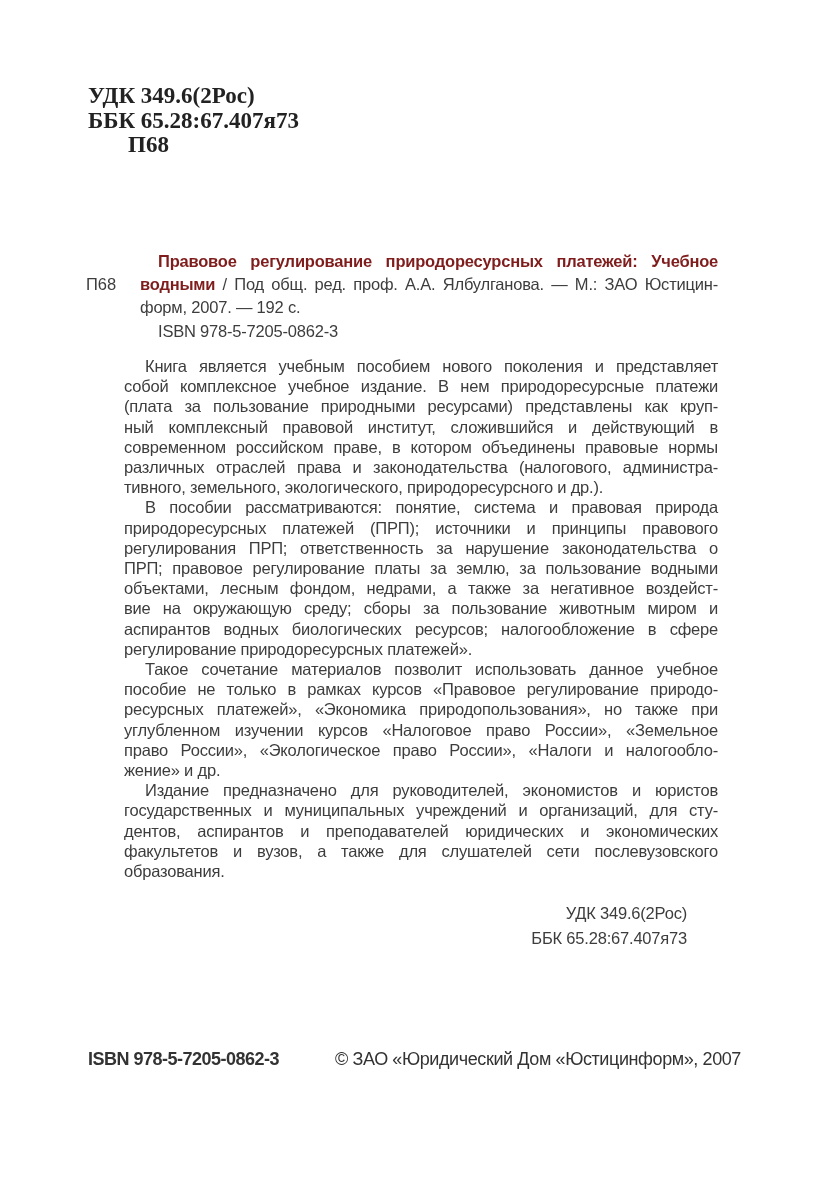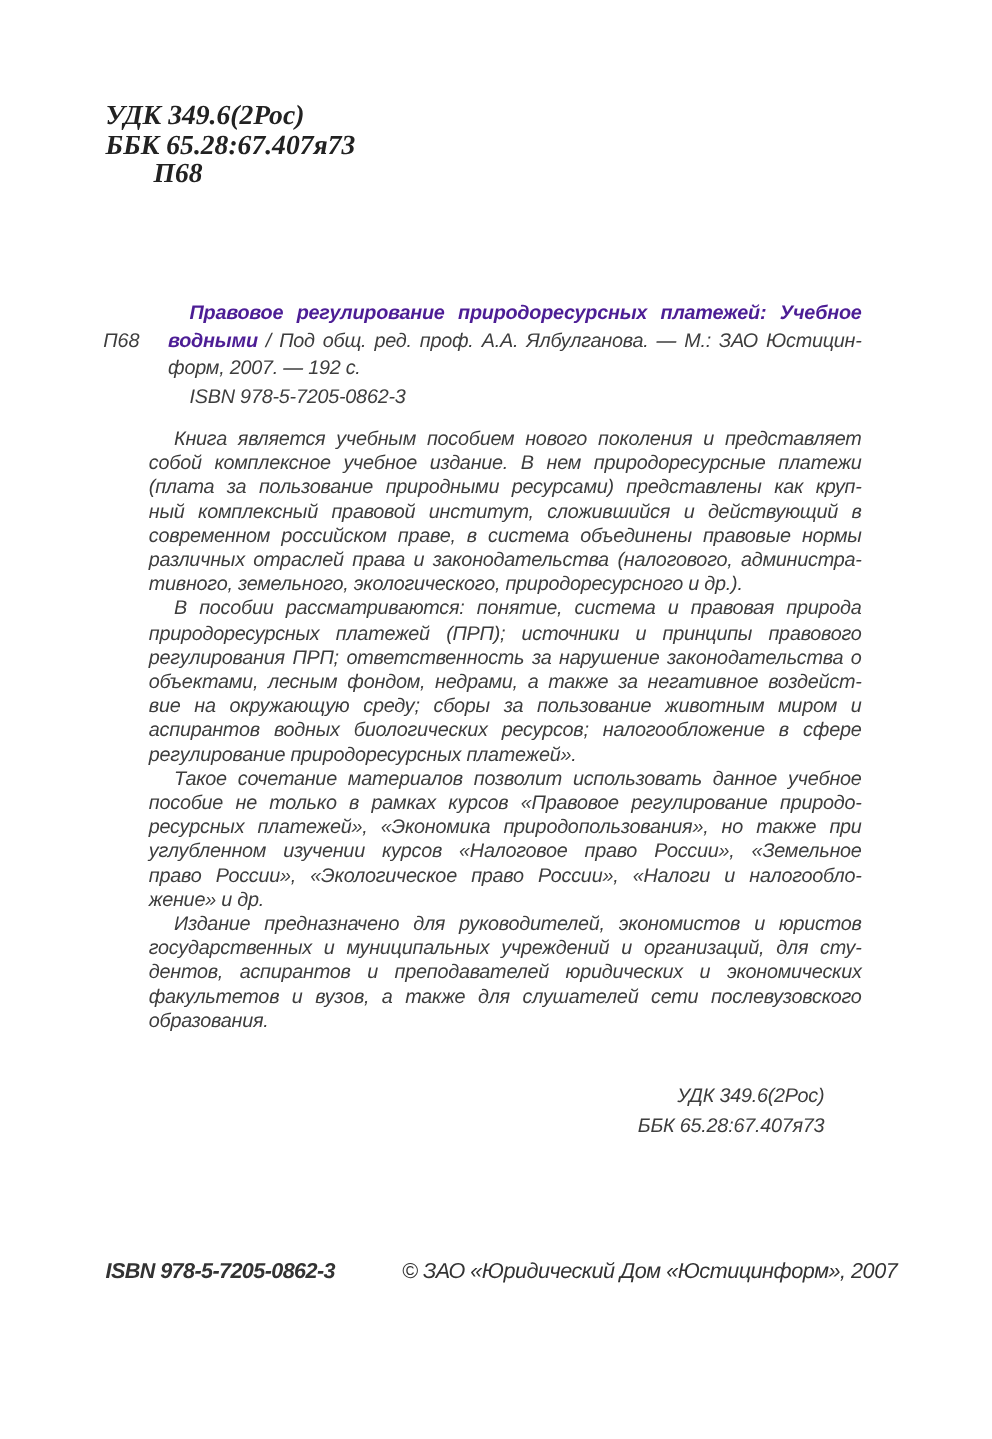--- a/index.html
+++ b/index.html
@@ -1,39 +1,38 @@
 <!DOCTYPE html>
 <html><head>
 <meta charset="utf-8">
 <style>
   html,body { margin:0; padding:0; background:#ffffff; }
   .page {
     position:relative; width:807px; height:1199px;
     background:#ffffff; overflow:hidden;
     font-family:"Liberation Sans", sans-serif;
     color:#3d3d3d;
-    font-style:italic;
     -webkit-font-smoothing:antialiased;
   }
 
   
   .top-codes {
     position:absolute; left:88px; top:84px;
     font-family:"Liberation Serif", serif;
     font-weight:bold; font-size:23px; line-height:24.5px;
     color:#222222; letter-spacing:0;
   }
   .tc-indent { padding-left:40px; }
 
   
   .entry {
     position:absolute; left:124px; top:250px; width:594px;
     font-size:16.5px; line-height:23px; letter-spacing:-0.2px;
   }
-  .entry b { font-weight:bold; color:#4c1d95; }
+  .entry b { font-weight:bold; color:#7f1d1d; }
   .e-l1 { padding-left:34px; }
   .e-l2 { padding-left:16px; }
   .e-l3 { padding-left:16px; }
   .entry-margin-code {
     position:absolute; left:-38px; top:23px; letter-spacing:0;
   }
 
   .isbn-entry {
     position:absolute; left:158px; top:320px;
     font-size:16.5px; line-height:22px; letter-spacing:-0.2px;
@@ -85,28 +84,29 @@
   </div>
 
   <div class="isbn-entry">ISBN 978-5-7205-0862-3</div>
 
   <div class="annotation" id="annotation">
       <div>
         <div class="bline first just">Книга является учебным пособием нового поколения и представляет</div>
         <div class="bline just">собой комплексное учебное издание. В нем природоресурсные платежи</div>
         <div class="bline just">(плата за пользование природными ресурсами) представлены как круп-</div>
         <div class="bline just">ный комплексный правовой институт, сложившийся и действующий в</div>
-        <div class="bline just">современном российском праве, в система объединены правовые нормы</div>
+        <div class="bline just">современном российском праве, в котором объединены правовые нормы</div>
         <div class="bline just">различных отраслей права и законодательства (налогового, администра-</div>
         <div class="bline">тивного, земельного, экологического, природоресурсного и др.).</div>
       </div>
       <div>
         <div class="bline first just">В пособии рассматриваются: понятие, система и правовая природа</div>
         <div class="bline just">природоресурсных платежей (ПРП); источники и принципы правового</div>
         <div class="bline just">регулирования ПРП; ответственность за нарушение законодательства о</div>
+        <div class="bline just">ПРП; правовое регулирование платы за землю, за пользование водными</div>
         <div class="bline just">объектами, лесным фондом, недрами, а также за негативное воздейст-</div>
         <div class="bline just">вие на окружающую среду; сборы за пользование животным миром и</div>
         <div class="bline just">аспирантов водных биологических ресурсов; налогообложение в сфере</div>
         <div class="bline">регулирование природоресурсных платежей».</div>
       </div>
       <div>
         <div class="bline first just">Такое сочетание материалов позволит использовать данное учебное</div>
         <div class="bline just">пособие не только в рамках курсов «Правовое регулирование природо-</div>
         <div class="bline just">ресурсных платежей», «Экономика природопользования», но также при</div>
         <div class="bline just">углубленном изучении курсов «Налоговое право России», «Земельное</div>

